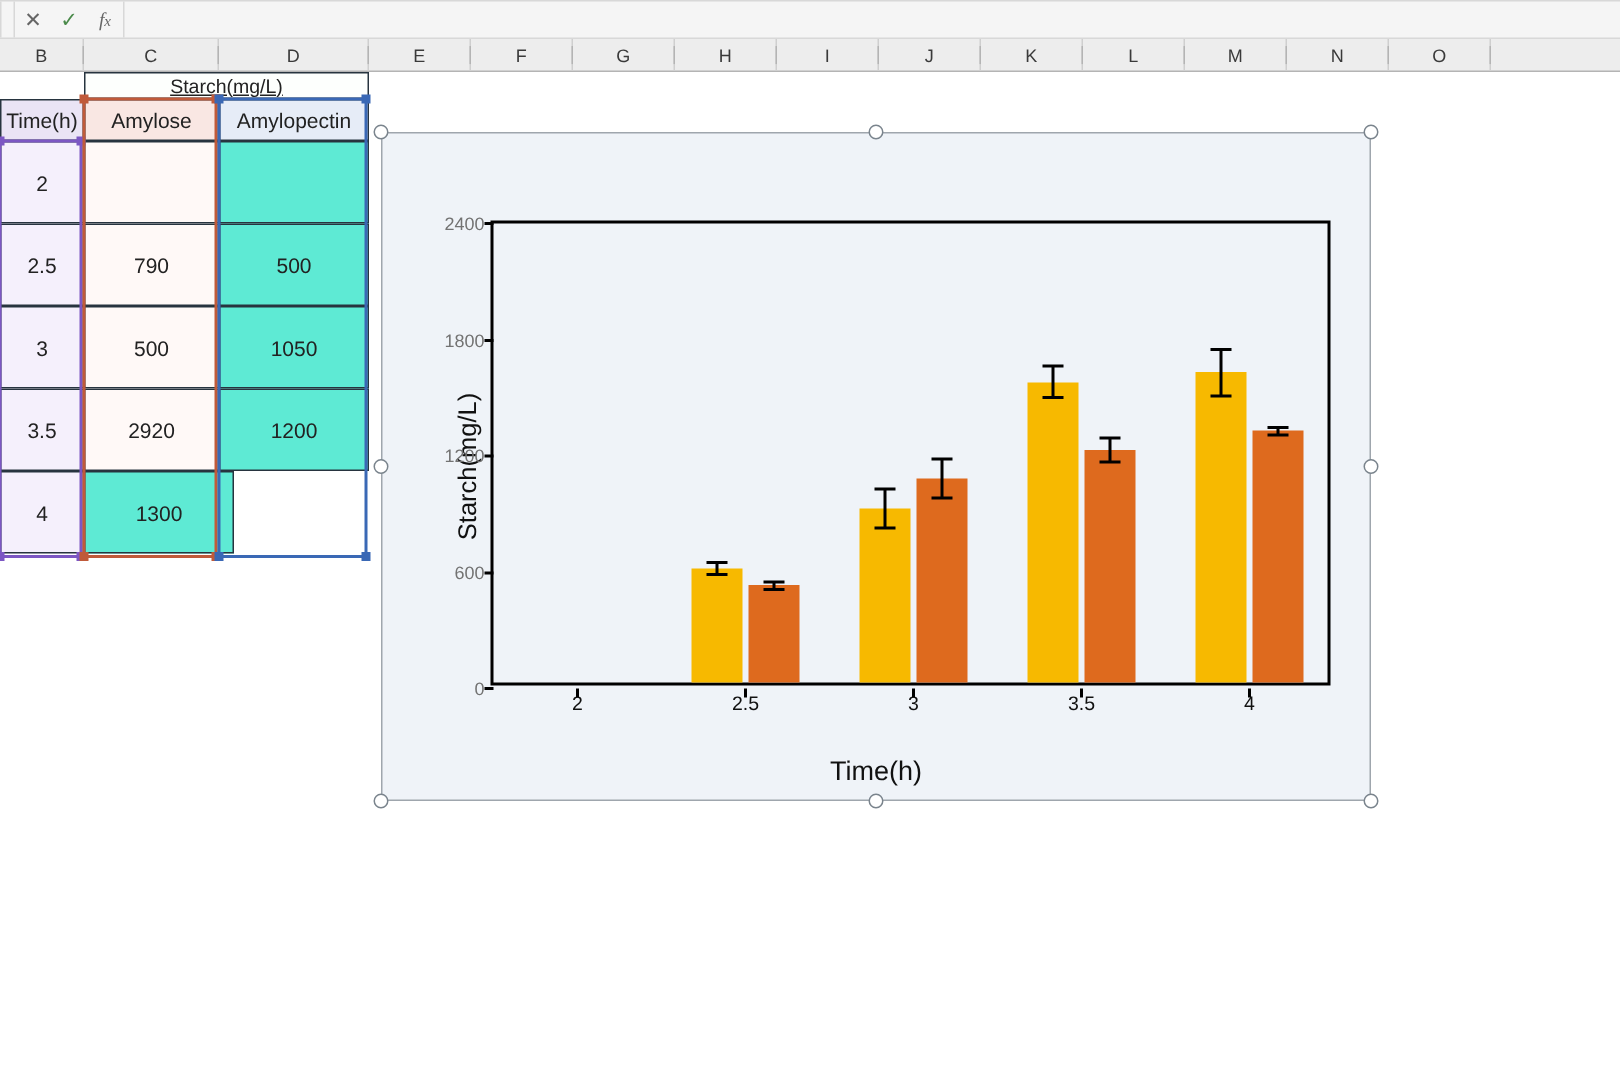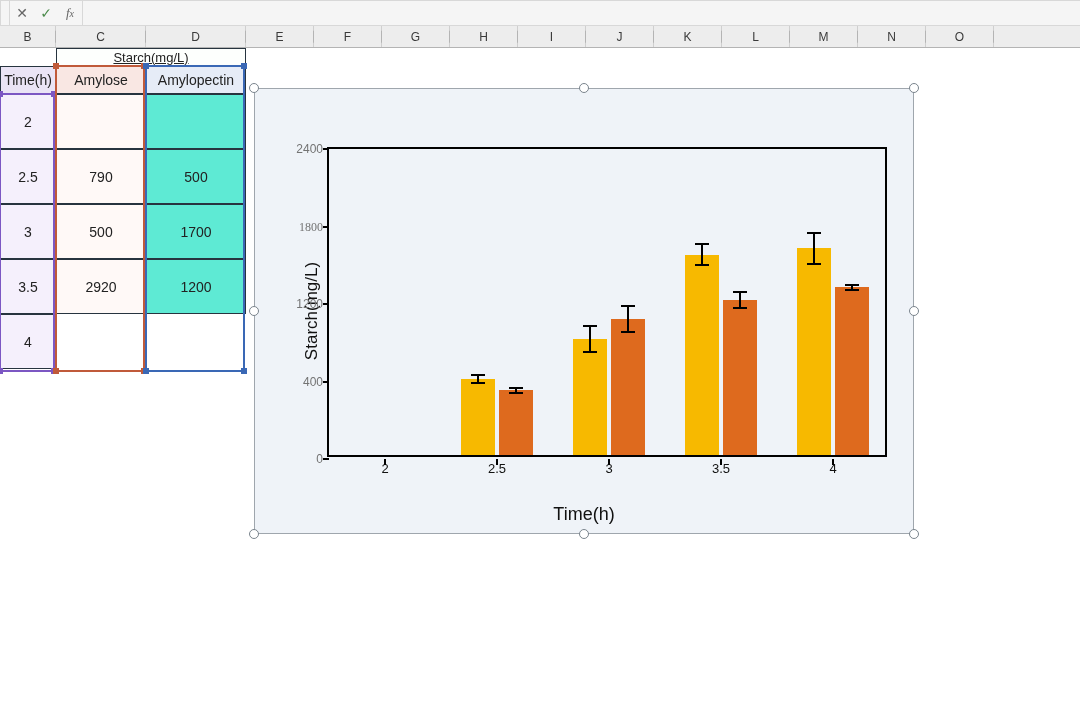--- a/index.html
+++ b/index.html
@@ -246,29 +246,30 @@
       <div class="cell D tintD"></div>
     </div>
     <div class="dt-row">
       <div class="cell B tintB">2.5</div>
       <div class="cell C tintC">790</div>
       <div class="cell D tintD">500</div>
     </div>
     <div class="dt-row">
       <div class="cell B tintB">3</div>
       <div class="cell C tintC">500</div>
-      <div class="cell D tintD">1700</div>
+      <div class="cell D tintD">1050</div>
     </div>
     <div class="dt-row">
       <div class="cell B tintB">3.5</div>
       <div class="cell C tintC">2920</div>
       <div class="cell D tintD">1200</div>
     </div>
     <div class="dt-row">
       <div class="cell B tintB">4</div>
+      <div class="cell D tintD">1300</div>
     </div>
 
     <div class="sel-outline sel-purple">
       <div class="sq p" style="left:-4px;top:-4px;"></div>
         <div class="sq p" style="right:-4px;top:-4px;"></div>
       <div class="sq p" style="left:-4px;bottom:-4px;"></div>
         <div class="sq p" style="right:-4px;bottom:-4px;"></div>
     </div>
     <div class="sel-outline sel-crim">
       <div class="sq c" style="left:-4px;top:-4px;"></div>
@@ -304,25 +305,25 @@
         </div>
       <div class="row">
           <div class="sw p"></div>
           <span>Amylopectin</span>
         </div>
     </div>
 
     <div class="plot" id="plot">
         <div class="ytick" style="top: 310px;">0</div>
         <div class="ytick-mark" style="top: 309px;"></div>
-        <div class="ytick" style="top: 232.5px;">400</div>
+        <div class="ytick" style="top: 232.5px;">600</div>
         <div class="ytick-mark" style="top: 231.5px;"></div>
         <div class="ytick" style="top: 155px;">1200</div>
         <div class="ytick-mark" style="top: 154px;"></div>
-        <div class="ytick" style="top: 77.5px; font-family: Liberation Serif, serif;">1800</div>
+        <div class="ytick" style="top: 77.5px;">1800</div>
         <div class="ytick-mark" style="top: 76.5px;"></div>
         <div class="ytick" style="top: 0px;">2400</div>
         <div class="ytick-mark" style="top: -1px;"></div>
         <div class="xtick" style="left: 56px;">2</div>
         <div style="position: absolute; left: 55px; top: 310px; width: 2px; height: 6px; background: rgb(0, 0, 0);"></div>
         <div class="xtick" style="left: 168px;">2.5</div>
         <div style="position: absolute; left: 167px; top: 310px; width: 2px; height: 6px; background: rgb(0, 0, 0);"></div>
         <div class="xtick" style="left: 280px;">3</div>
         <div style="position: absolute; left: 279px; top: 310px; width: 2px; height: 6px; background: rgb(0, 0, 0);"></div>
         <div class="xtick" style="left: 392px;">3.5</div>

